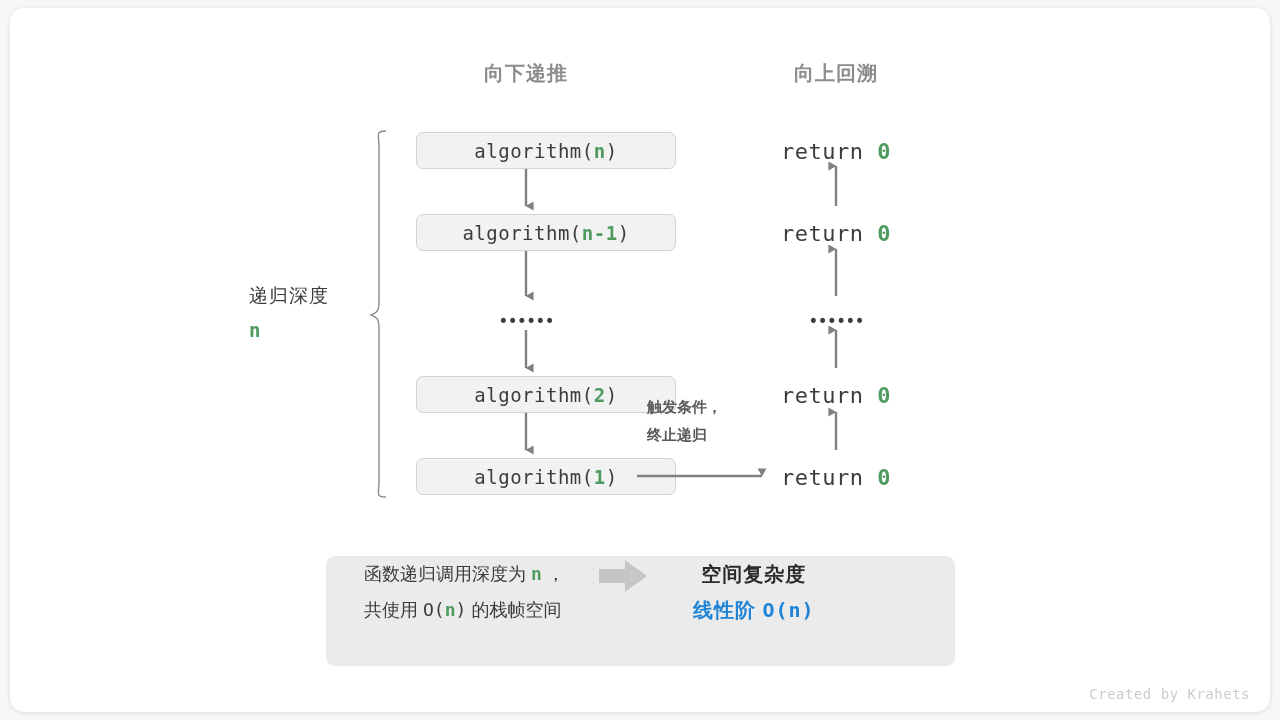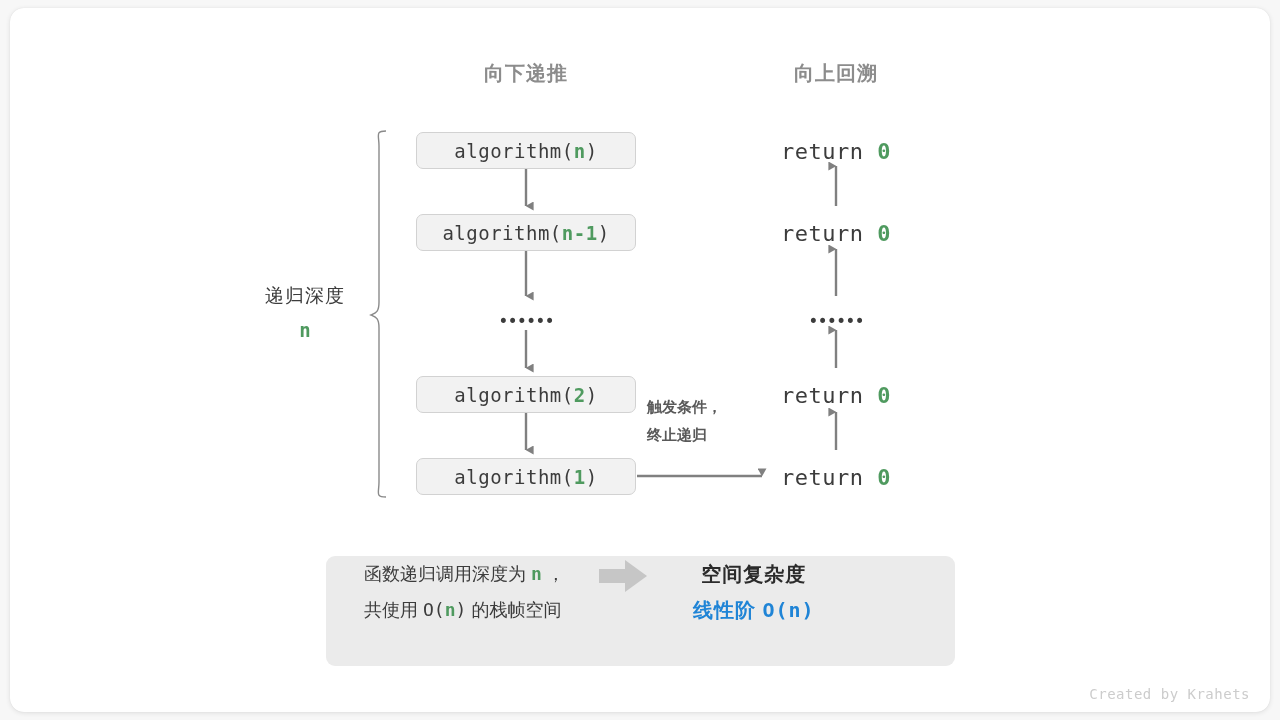--- a/index.html
+++ b/index.html
@@ -40,21 +40,21 @@
     white-space: nowrap;
     transform: translateX(-50%);
   }
   #head-down { left: 526px; top: 60px; }
   #head-up   { left: 836px; top: 60px; }
 
   
   .callbox {
     position: absolute;
     left: 416px;
-    width: 220px;
+    width: 260px;
     height: 37px;
     box-sizing: border-box;
     background: #f2f2f2;
     border: 1px solid #d2d2d2;
     border-radius: 7px;
     display: flex;
     align-items: center;
     justify-content: center;
     font-family: "DejaVu Sans Mono", monospace;
     font-size: 19px;
@@ -97,24 +97,22 @@
   #arrows {
     position: absolute;
     left: 0; top: 0;
     width: 1280px; height: 720px;
     pointer-events: none;
   }
 
   
   .brace-label {
     position: absolute;
-    text-align: center;
     transform: translateX(-50%);
     white-space: nowrap;
-    margin-left: 16px;
   }
   .brace-label .t1 {
     display: block;
     font-size: 19px;
     color: #3c3c3c;
     letter-spacing: 1px;
   }
   .brace-label .t2 {
     display: block;
     margin-top: 10px;

